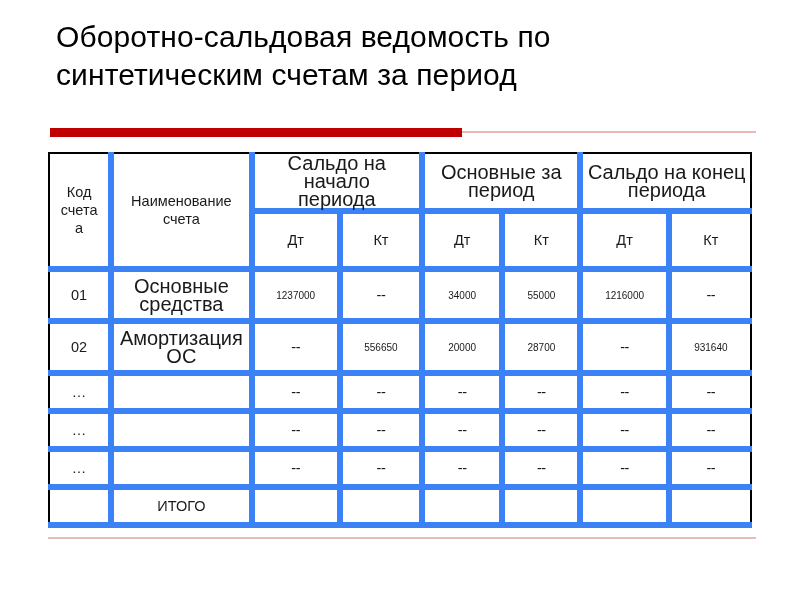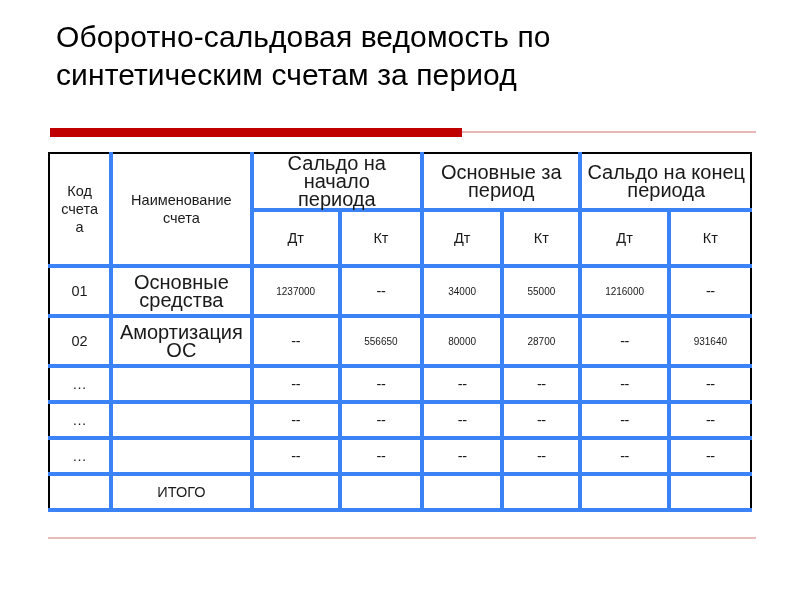--- a/index.html
+++ b/index.html
@@ -83,21 +83,21 @@
     width: 704px;
   }
   table.osv {
     border-collapse: collapse;
     table-layout: fixed;
     width: 704px;
     background: #ffffff;
   }
   table.osv td,
   table.osv th {
-    border: 4px solid #3b82f6;
+    border: 6px solid #3b82f6;
     text-align: center;
     vertical-align: middle;
     font-weight: 400;
     padding: 0 2px;
     color: #1a1a1a;
   }
 
   
   table.osv {
     border: 2px solid #000000;
@@ -236,21 +236,21 @@
         </tr>
 
         <tr class="r-tall">
           <td class="code edge-l">02</td>
           <td class="name">
             <div>Амортизация</div>
             <div>ОС</div>
           </td>
           <td class="dash">--</td>
           <td class="num">556650</td>
-          <td class="num">80000</td>
+          <td class="num">20000</td>
           <td class="num">28700</td>
           <td class="dash">--</td>
           <td class="num edge-r">931640</td>
         </tr>
 
         <tr class="r-short">
           <td class="code edge-l">…</td>
           <td class="name"></td>
           <td class="dash">--</td>
           <td class="dash">--</td>

